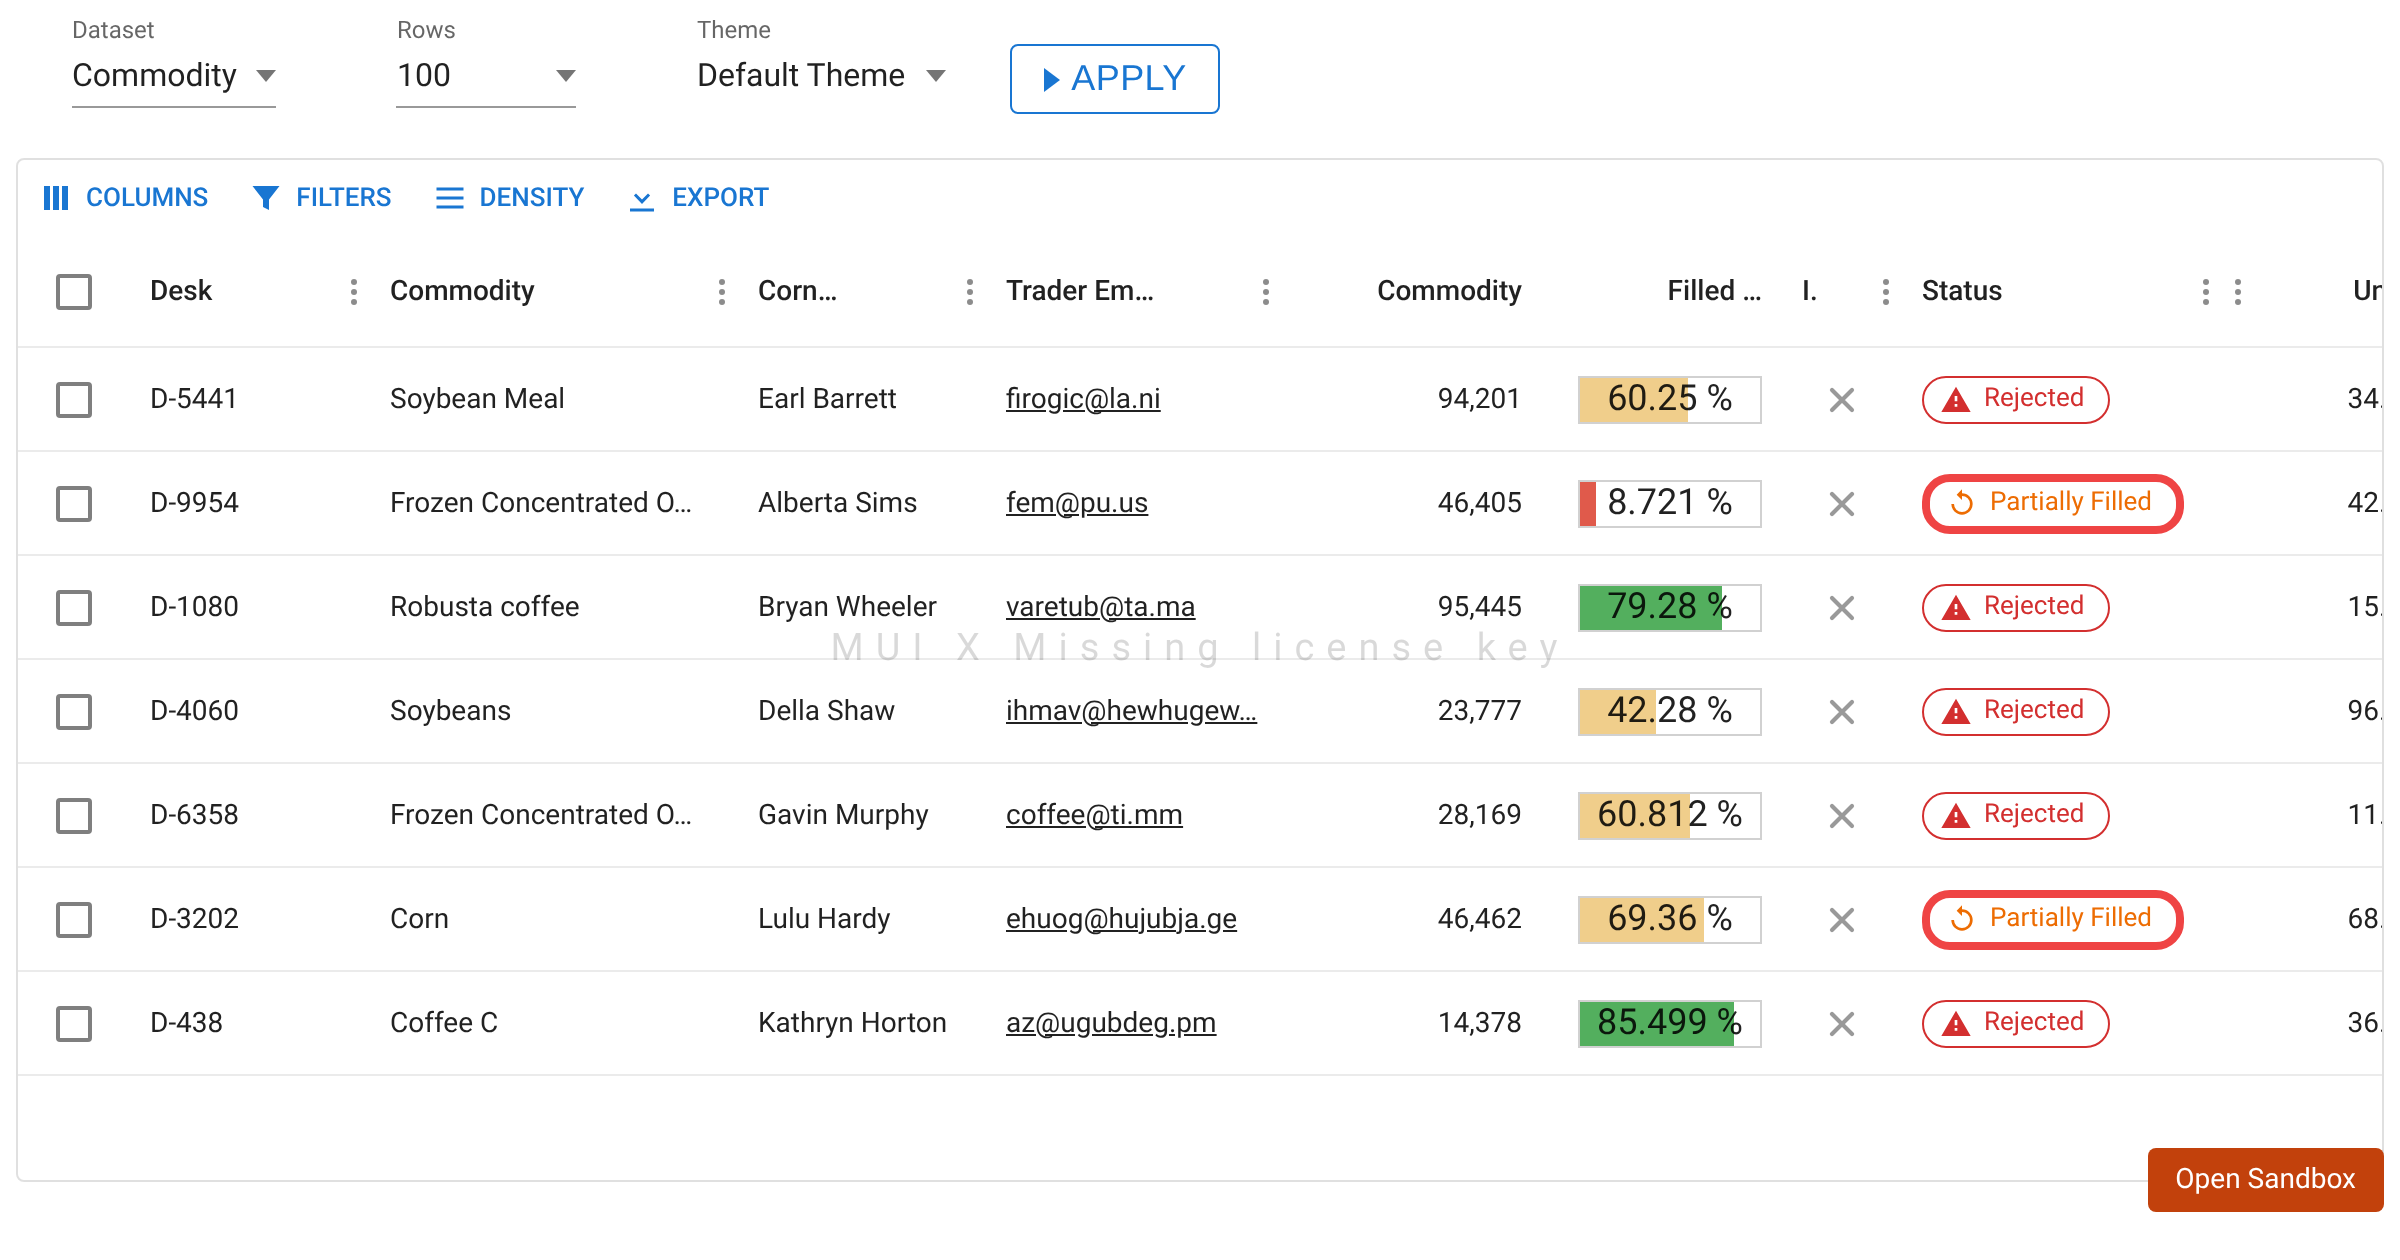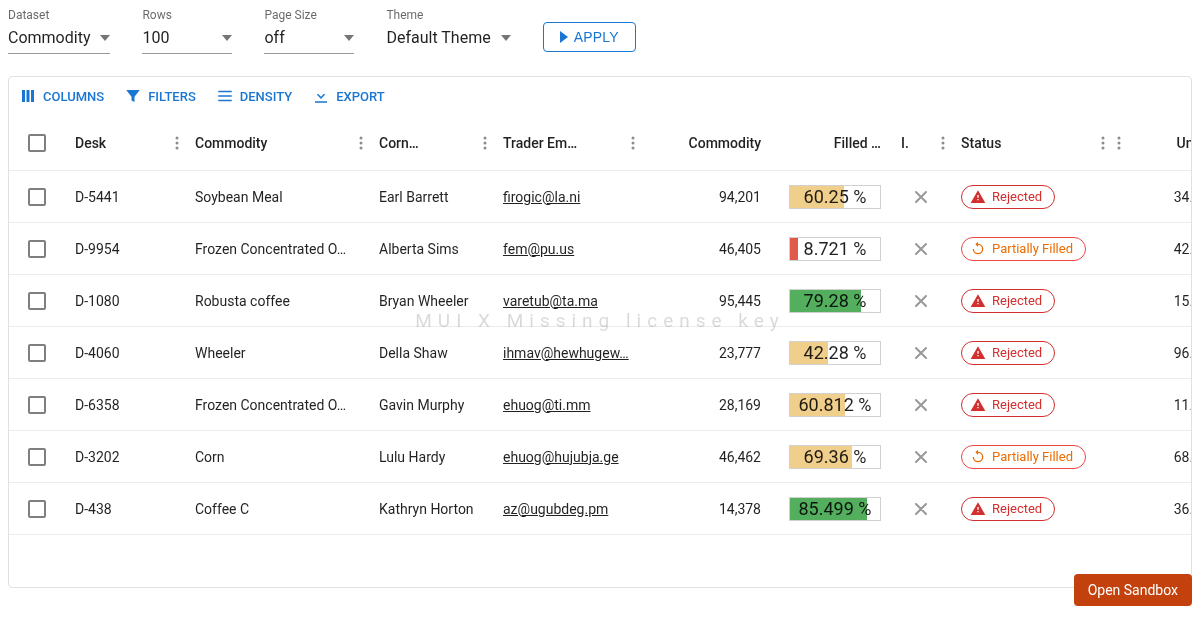--- a/index.html
+++ b/index.html
@@ -14,21 +14,21 @@
     position: relative;
   }
 
   
   .controls {
     display: flex;
     align-items: flex-start;
     gap: 32px;
     padding: 8px 8px 0 8px;
   }
-  .ctrl { display:flex; flex-direction:column; }
+  .ctrl { display:flex; flex-direction:column;margin-left:28px; }
   .ctrl-label {
     font-size: 12px;
     color: rgba(0,0,0,0.6);
     margin-bottom: 2px;
   }
   .ctrl-select {
     display:flex; align-items:center; justify-content:space-between;
     border-bottom: 1px solid rgba(0,0,0,0.4);
     padding: 4px 0 6px 0;
     min-width: 100px;
@@ -40,21 +40,21 @@
     margin-left: 10px;
     color: rgba(0,0,0,0.54);
   }
   .apply-btn {
     margin-top: 14px;
     border: 1px solid #1976d2;
     color: #1976d2;
     background: #fff;
     border-radius: 4px;
     padding: 6px 16px;
-    font-size: 14px;
+    font-size: 18px;
     font-weight: 500;
     letter-spacing: 0.2px;
     display:flex; align-items:center; gap:6px;
     cursor: pointer;
   }
 
   
   .grid-wrap {
     margin: 22px 8px 0 8px;
     border: 1px solid rgba(0,0,0,0.12);
@@ -131,21 +131,21 @@
     color: rgba(0,0,0,0.4);
   }
 
   .status-chip {
     display:inline-flex; align-items:center; gap:6px;
     border-radius: 14px;
     padding: 3px 12px 3px 8px;
     font-size: 13px;
   }
   .status-rejected { border:1px solid #d32f2f; color:#d32f2f; }
-  .status-partial  { border:1px solid #ef4444; color:#ed6c02; }
+  .status-partial  { border:4px solid #ef4444; color:#ed6c02; }
 
   .watermark {
     position:absolute;
     top: 232px;
     left:0; right:0;
     text-align:center;
     font-size: 19px;
     letter-spacing: 6px;
     color: rgba(0,0,0,0.15);
     pointer-events:none;
@@ -182,31 +182,20 @@
     <div class="ctrl-select" style="min-width:90px">
       <span>100</span>
       <span class="caret">
         <svg width="10" height="6" viewBox="0 0 10 6">
             <path d="M0 0l5 6 5-6z" fill="currentColor"></path>
           </svg>
       </span>
     </div>
   </div>
   <div class="ctrl">
-    <span class="ctrl-label">Page Size</span>
-    <div class="ctrl-select" style="min-width:90px">
-      <span>off</span>
-      <span class="caret">
-        <svg width="10" height="6" viewBox="0 0 10 6">
-            <path d="M0 0l5 6 5-6z" fill="currentColor"></path>
-          </svg>
-      </span>
-    </div>
-  </div>
-  <div class="ctrl">
     <span class="ctrl-label">Theme</span>
     <div class="ctrl-select" style="min-width:120px;border-bottom:none">
       <span>Default Theme</span>
       <span class="caret">
         <svg width="10" height="6" viewBox="0 0 10 6">
             <path d="M0 0l5 6 5-6z" fill="currentColor"></path>
           </svg>
       </span>
     </div>
   </div>
@@ -444,21 +433,21 @@
             </span>
             <span>Rejected</span>
           </span></div>
         <div class="cell num">15.7</div>
       </div>
       <div class="row">
         <div class="cell center">
           <span class="checkbox"></span>
         </div>
         <div class="cell">D-4060</div>
-        <div class="cell">Wheeler</div>
+        <div class="cell">Soybeans</div>
         <div class="cell">Della Shaw</div>
         <div class="cell"><a class="email">ihmav@hewhugew…</a></div>
         <div class="cell num">23,777</div>
         <div class="cell fill-cell">
           <div class="fill-bar">
             <div class="bar" style="width:42.28%;background:#f0ce8b;"></div>
             <span style="position:relative">42.28 %</span>
           </div>
         </div>
         <div class="cell x-icon">
@@ -478,21 +467,21 @@
           </span></div>
         <div class="cell num">96.9</div>
       </div>
       <div class="row">
         <div class="cell center">
           <span class="checkbox"></span>
         </div>
         <div class="cell">D-6358</div>
         <div class="cell">Frozen Concentrated O…</div>
         <div class="cell">Gavin Murphy</div>
-        <div class="cell"><a class="email">ehuog@ti.mm</a></div>
+        <div class="cell"><a class="email">coffee@ti.mm</a></div>
         <div class="cell num">28,169</div>
         <div class="cell fill-cell">
           <div class="fill-bar">
             <div class="bar" style="width:60.812%;background:#f0ce8b;"></div>
             <span style="position:relative">60.812 %</span>
           </div>
         </div>
         <div class="cell x-icon">
           <span>
             <svg width="20" height="20" viewBox="0 0 24 24" fill="currentColor">

